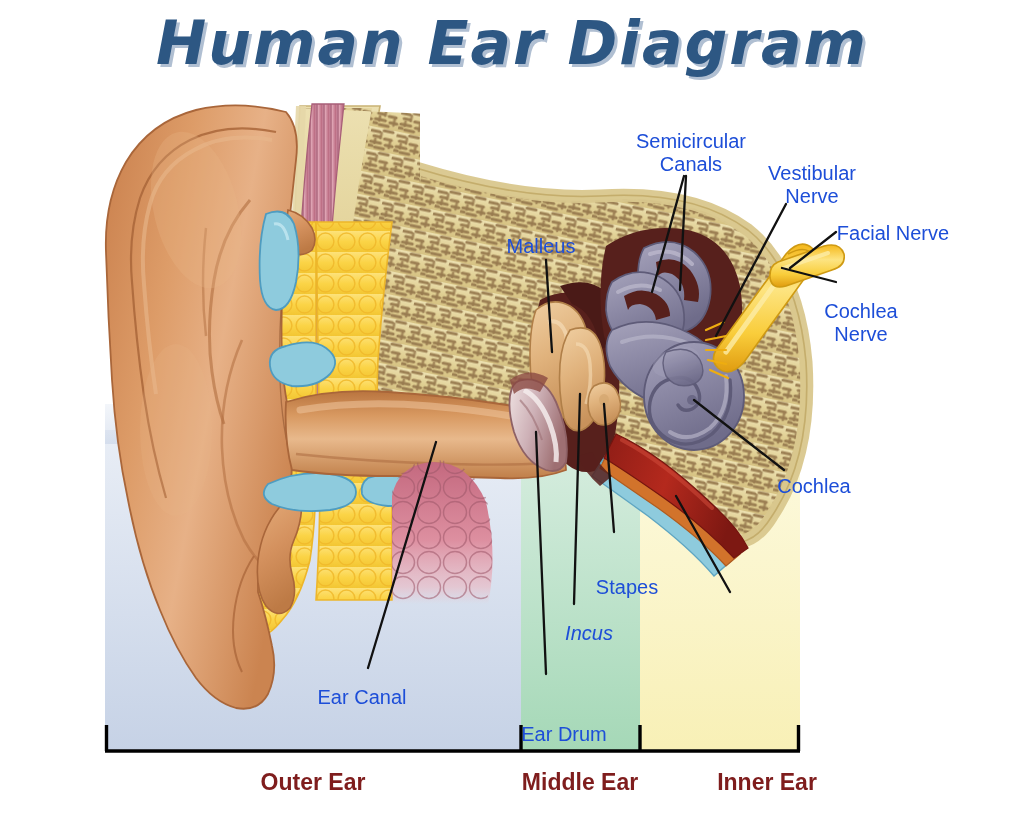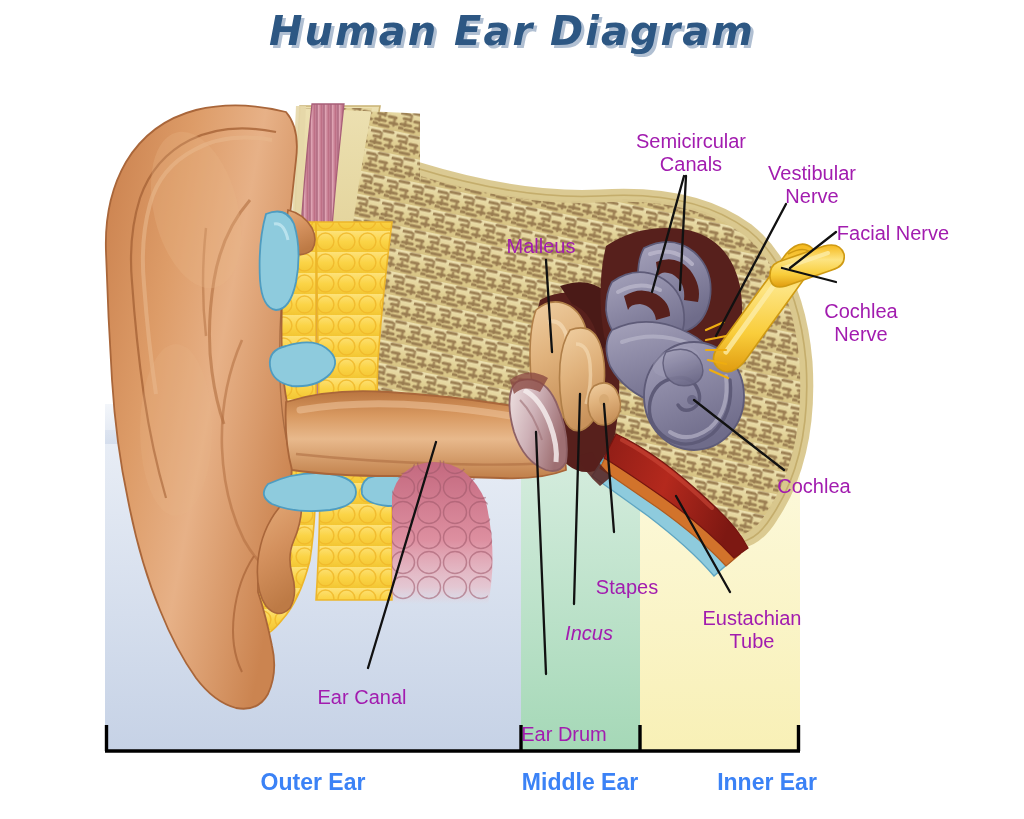--- a/index.html
+++ b/index.html
@@ -1,32 +1,32 @@
 <!DOCTYPE html>
 <html><head>
 <meta charset="utf-8">
 <style>
   html,body{margin:0;padding:0;background:#fff;}
   body{width:1024px;height:819px;overflow:hidden;font-family:"Liberation Sans",sans-serif;}
   #page{position:relative;width:1024px;height:819px;background:#ffffff;}
   #title{
     position:absolute;left:0;top:8px;width:1024px;text-align:center;
     font-family:"DejaVu Sans",sans-serif;
-    font-style:italic;font-weight:700;font-size:40px;letter-spacing:2px;
+    font-style:italic;font-weight:700;font-size:60px;letter-spacing:2px;
     color:#2d5783;
     text-shadow:3px 3px 0 rgba(150,170,195,.75);
     white-space:nowrap;
   }
   .lbl{
-    position:absolute;color:#a21caf;font-size:20px;line-height:23px;
+    position:absolute;color:#1d4ed8;font-size:20px;line-height:23px;
     font-family:"Liberation Sans",sans-serif;white-space:pre;
   }
   .lbl.c{text-align:center;transform:translateX(-50%);}
   .sect{
-    position:absolute;font-weight:bold;font-size:23px;color:#3b82f6;
+    position:absolute;font-weight:bold;font-size:23px;color:#7f1d1d;
     font-family:"Liberation Sans",sans-serif;text-align:center;transform:translateX(-50%);
   }
   svg{position:absolute;left:0;top:0;}
 </style>
 </head>
 <body>
 
 <div id="page">
 
   <div id="title">Human Ear Diagram</div>
@@ -368,22 +368,20 @@
 Canals</div>
   <div class="lbl c" style="left:812px;top:162px;">Vestibular
 Nerve</div>
   <div class="lbl c" style="left:893px;top:222px;">Facial Nerve</div>
   <div class="lbl c" style="left:861px;top:300px;">Cochlea
 Nerve</div>
   <div class="lbl c" style="left:814px;top:475px;text-align:right;">Cochlea</div>
   <div class="lbl c" style="left:541px;top:235px;">Malleus</div>
   <div class="lbl c" style="left:627px;top:576px;">Stapes</div>
   <div class="lbl c" style="left:589px;top:622px;font-style:italic;">Incus</div>
-  <div class="lbl c" style="left:752px;top:607px;">Eustachian
-Tube</div>
   <div class="lbl c" style="left:564px;top:692px;margin-top:31px;">Ear Drum</div>
   <div class="lbl c" style="left:362px;top:686px;">Ear Canal</div>
 
   <div class="sect" style="left:313px;top:769px;">Outer Ear</div>
   <div class="sect" style="left:580px;top:769px;">Middle Ear</div>
   <div class="sect" style="left:721px;top:769px;margin-left:46px;">Inner Ear</div>
 
 </div>
 
 </body></html>

